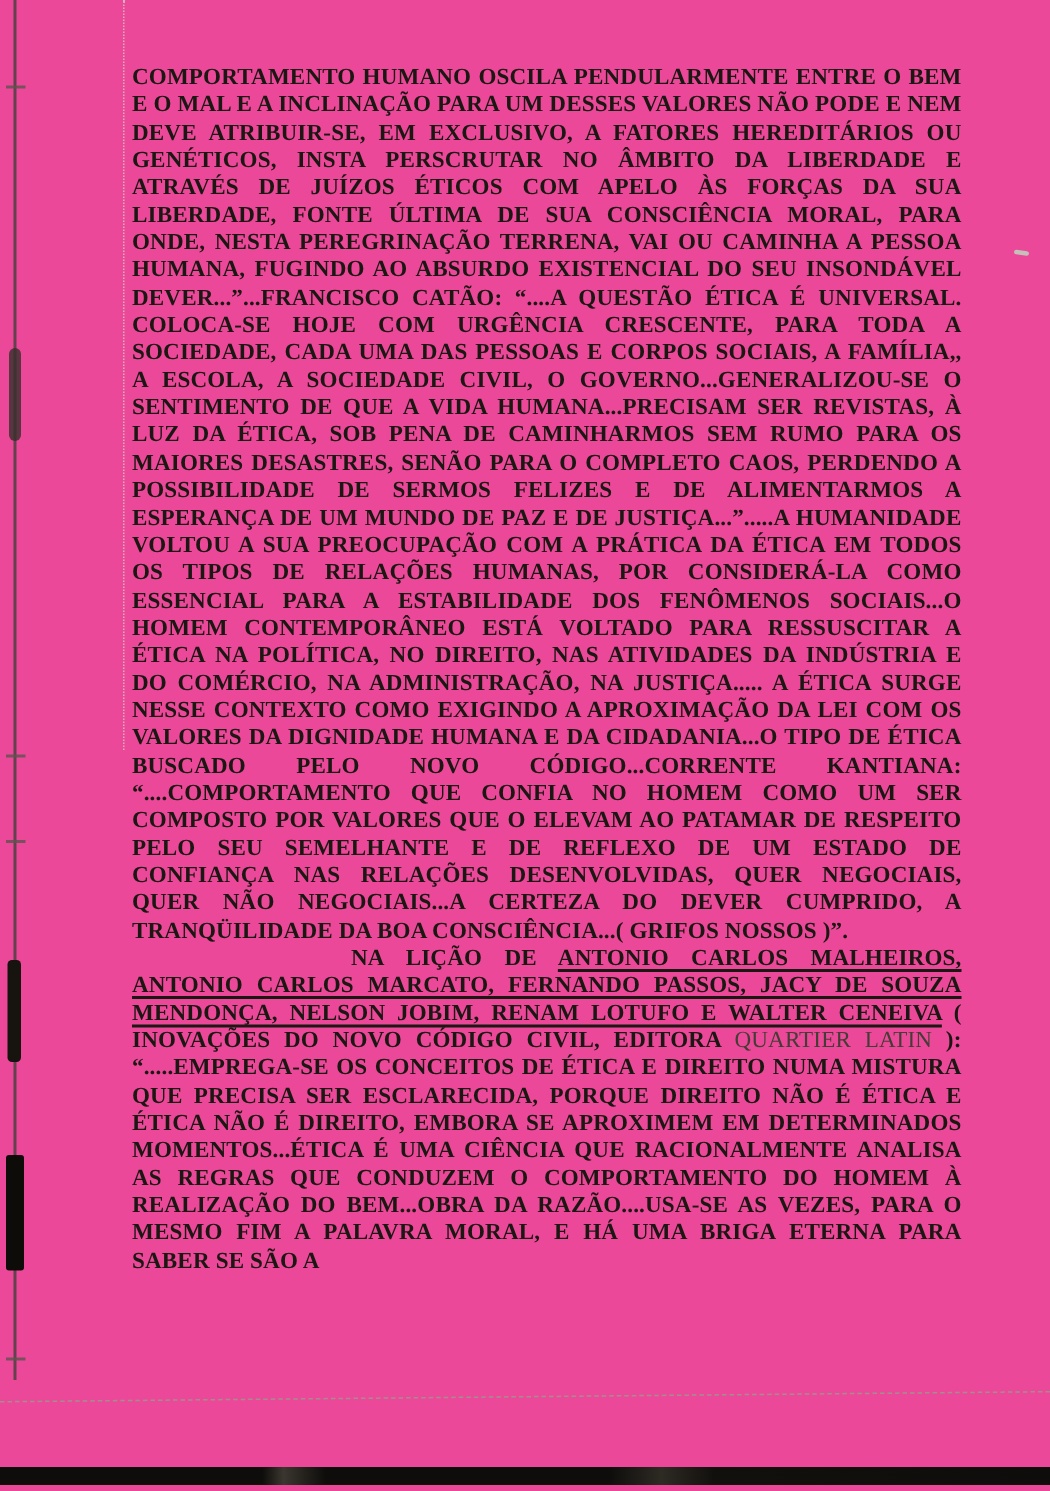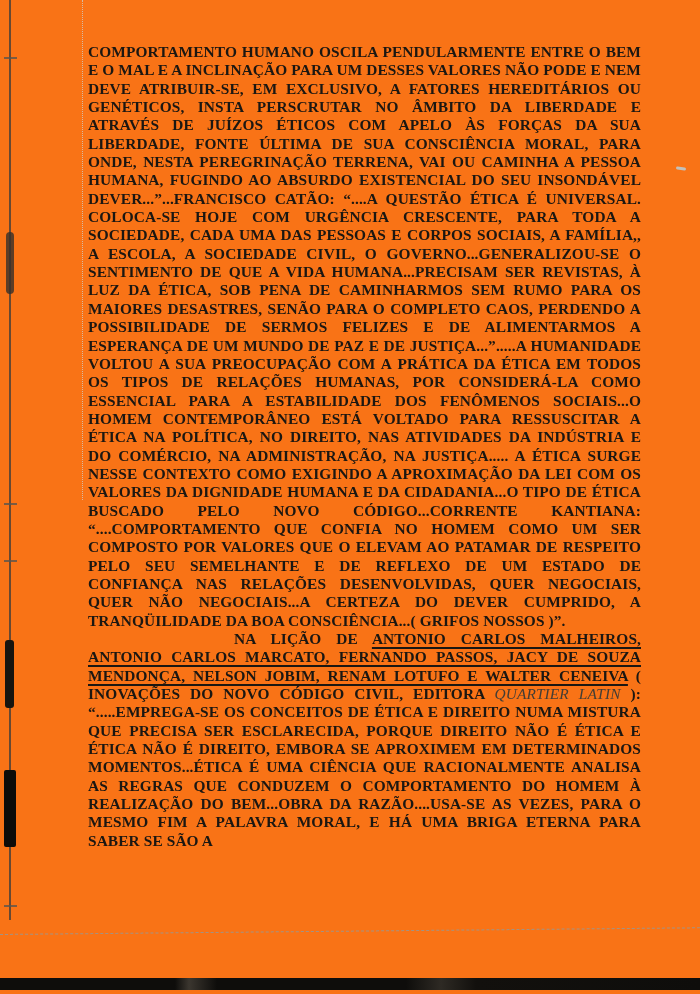--- a/index.html
+++ b/index.html
@@ -1,28 +1,28 @@
 <!DOCTYPE html>
 <html><head>
 <meta charset="utf-8">
 <style>
   html,body{margin:0;padding:0;background:#ffffff;}
   .page{
-    position:relative;width:700px;height:994px;background:#f97316;overflow:hidden;
+    position:relative;width:700px;height:994px;background:#ec4899;overflow:hidden;
     font-family:"Liberation Serif", serif;
   }
   .text-block{
     position:absolute;left:88px;top:43px;width:553px;
     color:#1b1712;font-weight:700;font-size:15.4px;line-height:18.35px;
     text-align:justify;letter-spacing:.1px;
   }
   .text-block p{margin:0;padding:0;}
   .p2{text-indent:146px;}
   .u{text-decoration:underline;text-decoration-thickness:1.5px;text-underline-offset:2.5px;font-family:Liberation Serif, serif;}
-  .it{font-style:italic;font-weight:400;color:#433d35;}
+  .it{font-weight:400;color:#433d35;}
   .artifact{position:absolute;}
   .edge-line{left:9px;top:0;width:2px;height:920px;background:#433f3a;opacity:.8;}
   .edge-blob-1{left:6px;top:232px;width:8px;height:62px;background:#35302b;border-radius:4px;opacity:.8;}
   .edge-blob-2{left:5px;top:640px;width:9px;height:68px;background:#17140f;border-radius:3px;}
   .edge-blob-3{left:4px;top:770px;width:12px;height:77px;background:#0e0c09;border-radius:2px;}
   .edge-tick{left:4px;width:13px;height:2px;background:#5a554e;opacity:.8;}
   .tick-1{top:57px;}  .tick-2{top:503px;} .tick-3{top:560px;} .tick-4{top:905px;}
   .fold-line{left:82px;top:0;height:500px;width:0;border-left:1px dotted #cfccc6;opacity:.8;}
   .page-edge-dashed{
     left:0;top:934px;width:700px;height:0;

